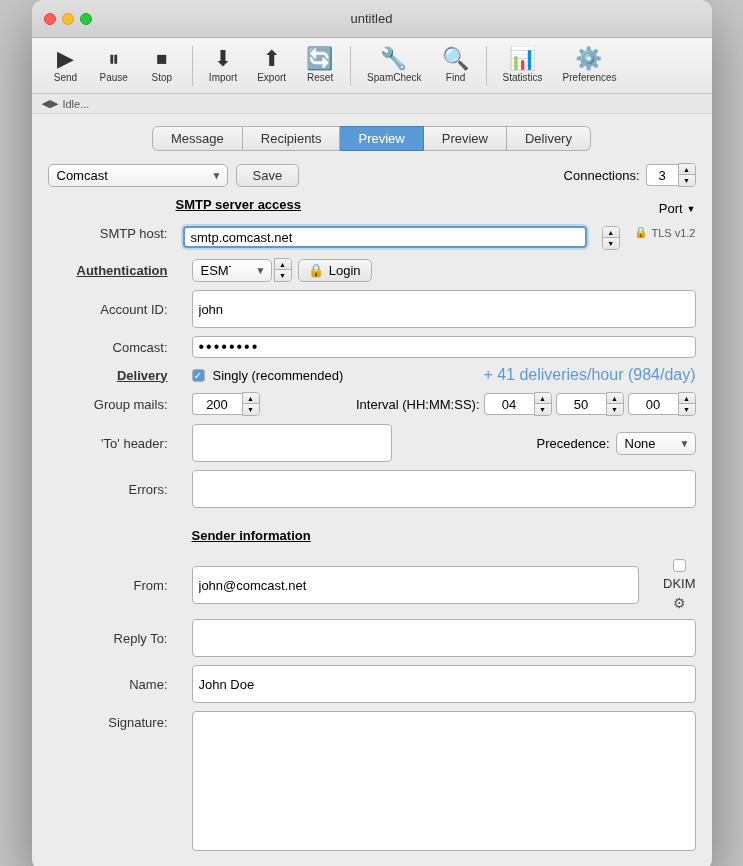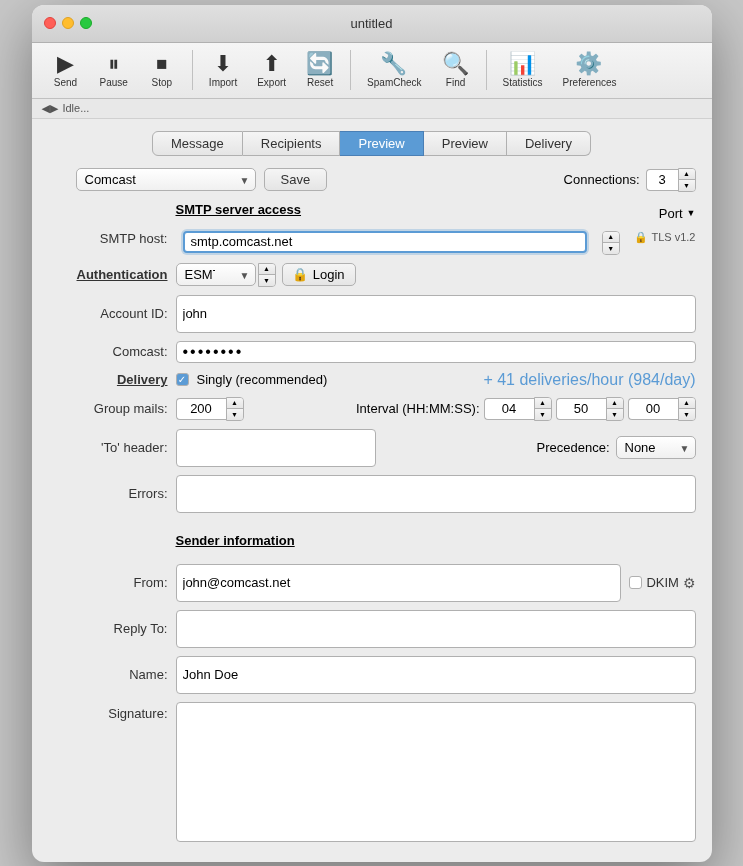--- a/index.html
+++ b/index.html
@@ -116,21 +116,20 @@
       border-color: #4a7fb5;
     }
     .server-row {
       display: flex;
       align-items: center;
       margin-bottom: 10px;
       gap: 8px;
     }
     .server-select-wrap {
       position: relative;
-      margin-left: 28px;
     }
     .server-select {
       appearance: none;
       -webkit-appearance: none;
       background: linear-gradient(to bottom, #fff, #f0f0f0);
       border: 1px solid #b0b0b0;
       border-radius: 5px;
       padding: 3px 24px 3px 8px;
       font-size: 13px;
       width: 180px;
@@ -201,21 +200,21 @@
     .section-header {
       font-weight: bold;
       text-decoration: underline;
       margin-bottom: 8px;
       font-size: 13px;
     }
     .field-row {
       display: flex;
       align-items: center;
       margin-bottom: 8px;
-      gap: 8px;
+      gap: 24px;
     }
     .field-label {
       text-align: right;
       min-width: 120px;
       font-size: 13px;
       color: #333;
       flex-shrink: 0;
     }
     .field-label.bold { font-weight: bold; text-decoration: underline; }
     .text-input {
@@ -394,20 +393,21 @@
       padding: 4px 6px;
       font-size: 13px;
       background: white;
       resize: none;
     }
     .dkim-wrap {
       display: flex;
       align-items: center;
       gap: 4px;
       flex-shrink: 0;
+      flex-direction: column;
     }
     .dkim-checkbox {
       width: 13px;
       height: 13px;
       border: 1px solid #b0b0b0;
       border-radius: 3px;
       background: white;
       cursor: pointer;
     }
     .dkim-label { font-size: 13px; color: #333; }

